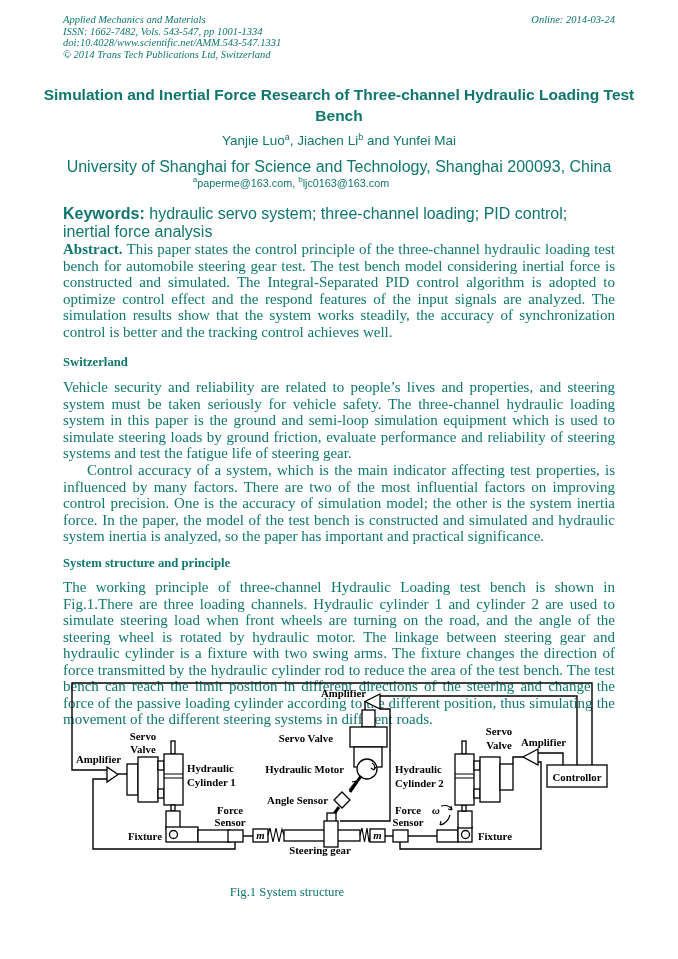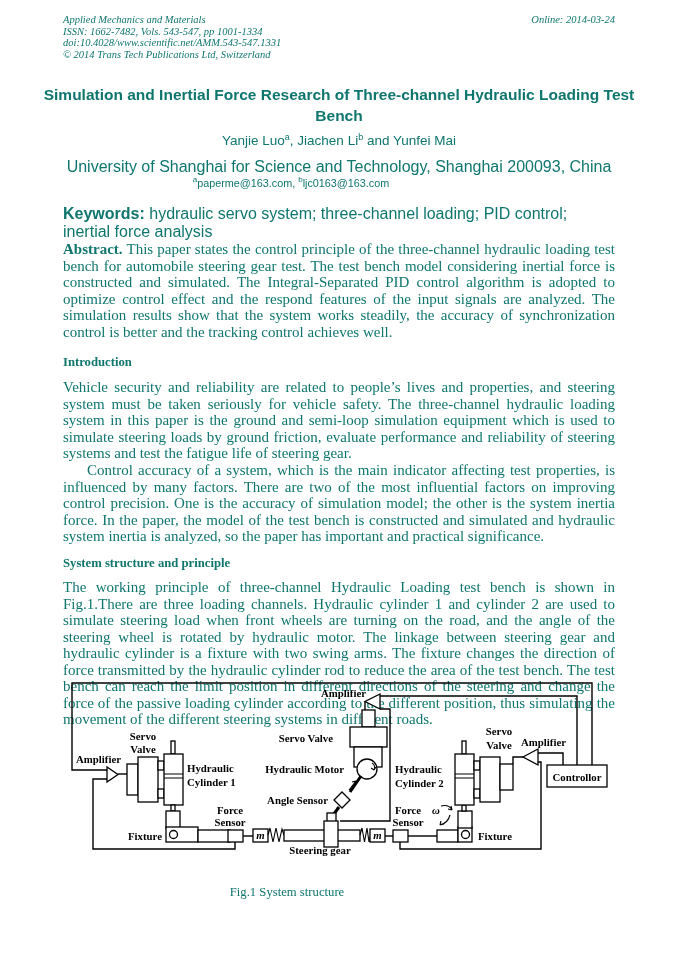--- a/index.html
+++ b/index.html
@@ -77,21 +77,21 @@
   </div>
 
   <div class="abs kw">
     <span class="kwlabel">Keywords:</span><span> hydraulic servo system; three-channel loading; PID control; inertial force analysis</span>
   </div>
 
   <div class="abs body" style="left:63px; width:552px; top:241px;">
     <span class="lead-bold">Abstract.</span><span> This paper states the control principle of the three-channel hydraulic loading test bench for automobile steering gear test. The test bench model considering inertial force is constructed and simulated. The Integral-Separated PID control algorithm is adopted to optimize control effect and the respond features of the input signals are analyzed. The simulation results show that the system works steadily, the accuracy of synchronization control is better and the tracking control achieves well.</span>
   </div>
 
-  <div class="abs h2" style="left:63px; top:355px;">Introduction</div>
+  <div class="abs h2" style="left:63px; top:355px;">Switzerland</div>
   <div class="abs body" style="left:63px; width:552px; top:379px;">Vehicle security and reliability are related to people’s lives and properties, and steering system must be taken seriously for vehicle safety. The three-channel hydraulic loading system in this paper is the ground and semi-loop simulation equipment which is used to simulate steering loads by ground friction, evaluate performance and reliability of steering systems and test the fatigue life of steering gear.</div>
   <div class="abs body indent" style="left:63px; width:552px; top:462px;">Control accuracy of a system, which is the main indicator affecting test properties, is influenced by many factors. There are two of the most influential factors on improving control precision. One is the accuracy of simulation model; the other is the system inertia force. In the paper, the model of the test bench is constructed and simulated and hydraulic system inertia is analyzed, so the paper has important and practical significance.</div>
 
   <div class="abs h2" style="left:63px; top:556px;">System structure and principle</div>
   <div class="abs body" style="left:63px; width:552px; top:579px;">The working principle of three-channel Hydraulic Loading test bench is shown in Fig.1.There are three loading channels. Hydraulic cylinder 1 and cylinder 2 are used to simulate steering load when front wheels are turning on the road, and the angle of the steering wheel is rotated by hydraulic motor. The linkage between steering gear and hydraulic cylinder is a fixture with two swing arms. The fixture changes the direction of force transmitted by the hydraulic cylinder rod to reduce the area of the test bench. The test bench can reach the limit position in different directions of the steering and change the force of the passive loading cylinder according to the different position, thus simulating the movement of the different steering systems in different roads.</div>
 
   <div class="abs figsvg">
     <svg width="560" height="195" viewBox="60 700 560 195" xmlns="http://www.w3.org/2000/svg">
 
       <g>

